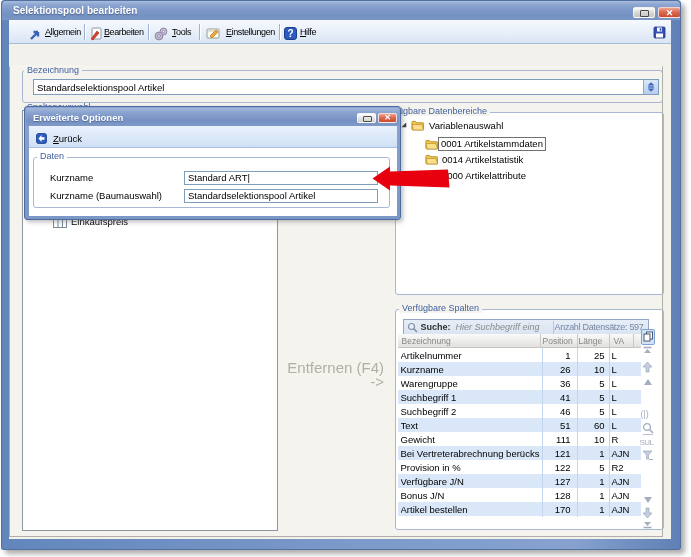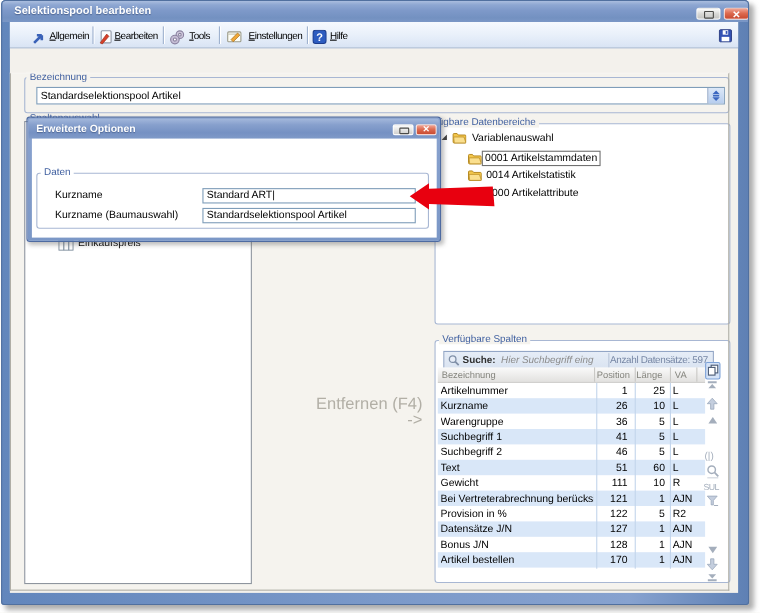--- a/index.html
+++ b/index.html
@@ -25,21 +25,21 @@
 #tabband{position:absolute;left:0;top:24px;width:662px;height:22px;background:#5e7cab;}
 .tab1{position:absolute;left:3px;top:5px;width:50px;height:17px;background:#f7f6f2;border:1px solid #8a98b4;border-bottom:none;border-radius:3px 3px 0 0;box-sizing:border-box;text-align:center;line-height:17px;white-space:nowrap;font-size:9.5px;}
 .tab2{position:absolute;left:54px;top:8px;width:42px;height:14px;background:linear-gradient(180deg,#fdfdfc,#d9dde3);border:1px solid #8a98b4;border-bottom:none;border-radius:3px 3px 0 0;box-sizing:border-box;text-align:center;line-height:13px;white-space:nowrap;font-size:9.5px;}
 #panel{position:absolute;left:0;top:46px;width:654px;height:471px;background:#f5f3ee;}
 #panelframe{position:absolute;left:0;top:46px;width:654px;height:471px;border:1px solid #b0aea6;border-top:1px solid #f7f6f2;box-sizing:border-box;z-index:30;pointer-events:none;}
 .grp{position:absolute;border:1px solid #a8b7d3;border-radius:3px;box-sizing:border-box;}
 .glabel{position:absolute;color:#4060a0;background:#f5f3ee;padding:0 3px;line-height:10px;height:10px;z-index:3;font-size:9px;}
 #combo{position:absolute;left:24px;top:13px;width:626px;height:16px;background:#fff;border:1px solid #7f9db9;box-sizing:border-box;}
 #combo .ctext{position:absolute;left:3px;top:2px;line-height:11px;}
 #combobtn{position:absolute;right:0px;top:0px;width:14px;height:14px;background:linear-gradient(180deg,#dce8f8,#b6cdee);border-left:1px solid #93a8c8;}
-#listbox{position:absolute;left:13px;top:44px;width:207px;height:421px;background:#fff;border:1px solid #8e959e;box-sizing:border-box;}
+#listbox{position:absolute;left:13px;top:44px;width:256px;height:421px;background:#fff;border:1px solid #8e959e;box-sizing:border-box;}
 .litem{position:absolute;left:0;width:100%;height:16px;}
 .lt-icon{position:absolute;left:30px;top:2px;}
 .lt-txt{position:absolute;left:48px;top:2px;line-height:11px;}
 #btnadd{position:absolute;left:276px;top:283px;width:99px;height:17px;background:linear-gradient(180deg,#eaf2fc,#d2e2f6);border:1px solid #7096c8;border-radius:3px;box-sizing:border-box;text-align:center;line-height:15px;font-weight:bold;color:#17335e;font-size:9px;}
 #btnrem{position:absolute;left:276px;top:295px;width:99px;height:14px;text-align:right;color:#b2afa6;line-height:14px;font-size:15px;}
 #treegrp{left:385.5px;top:46px;width:269px;height:183px;background:#fff;}
 .trow{position:absolute;height:16px;}
 .trow .ttxt{position:absolute;top:2px;line-height:11px;white-space:nowrap;}
 #spaltgrp{left:385.5px;top:243px;width:269px;height:221px;background:#fff;}
 #searchbar{position:absolute;left:7px;top:9px;width:246px;height:24px;background:linear-gradient(180deg,#e6edf7,#d4dfee);border:1px solid #93a6c6;box-sizing:border-box;font-size:9px;}
@@ -256,21 +256,21 @@
               <span class="c2">1</span>
               <span class="c3">AJN</span>
             </div>
           <div class="srow" style="top:112.4px;">
               <span class="nm">Provision in %</span>
               <span class="c1">122</span>
               <span class="c2">5</span>
               <span class="c3">R2</span>
             </div>
           <div class="srow blue" style="top:126.45px;">
-              <span class="nm">Datensätze J/N</span>
+              <span class="nm">Verfügbare J/N</span>
               <span class="c1">127</span>
               <span class="c2">1</span>
               <span class="c3">AJN</span>
             </div>
           <div class="srow" style="top:140.5px;">
               <span class="nm">Bonus J/N</span>
               <span class="c1">128</span>
               <span class="c2">1</span>
               <span class="c3">AJN</span>
             </div>
@@ -335,20 +335,27 @@
   <div id="dlgtitle">
     <div class="txt">Erweiterte Optionen</div>
     <div class="dcapbtn" id="dbtnmin">
         <div class="g"></div>
       </div>
     <div class="dcapbtn" id="dbtnclose">
         <div class="g">✕</div>
       </div>
   </div>
   <div id="dlgbody">
+    <div id="dlgband">
+      <svg id="zicon" width="11" height="11" viewBox="0 0 13 13">
+          <rect x="0.5" y="0.5" width="12" height="12" rx="3" fill="#2d5cc0" stroke="#1c3c8c"></rect>
+          <path d="M6.5 2.5 L3 6.5 L6.5 10.5 L6.5 8 L10 8 L10 5 L6.5 5 Z" fill="#fff"></path>
+        </svg>
+      <div id="ztxt"><span style="text-decoration:underline">Z</span>urück</div>
+    </div>
     <div id="datengrp"></div>
     <div id="datenlbl">Daten</div>
     <div class="dlabel" style="top:45px;">Kurzname</div>
     <div class="dfield" style="top:45px;">Standard ART|</div>
     <div class="dlabel" style="top:63px;">Kurzname (Baumauswahl)</div>
     <div class="dfield" style="top:63px;">Standardselektionspool Artikel</div>
   </div>
 </div>
 
 <svg id="arrow" width="82" height="30" viewBox="0 0 82 30">

